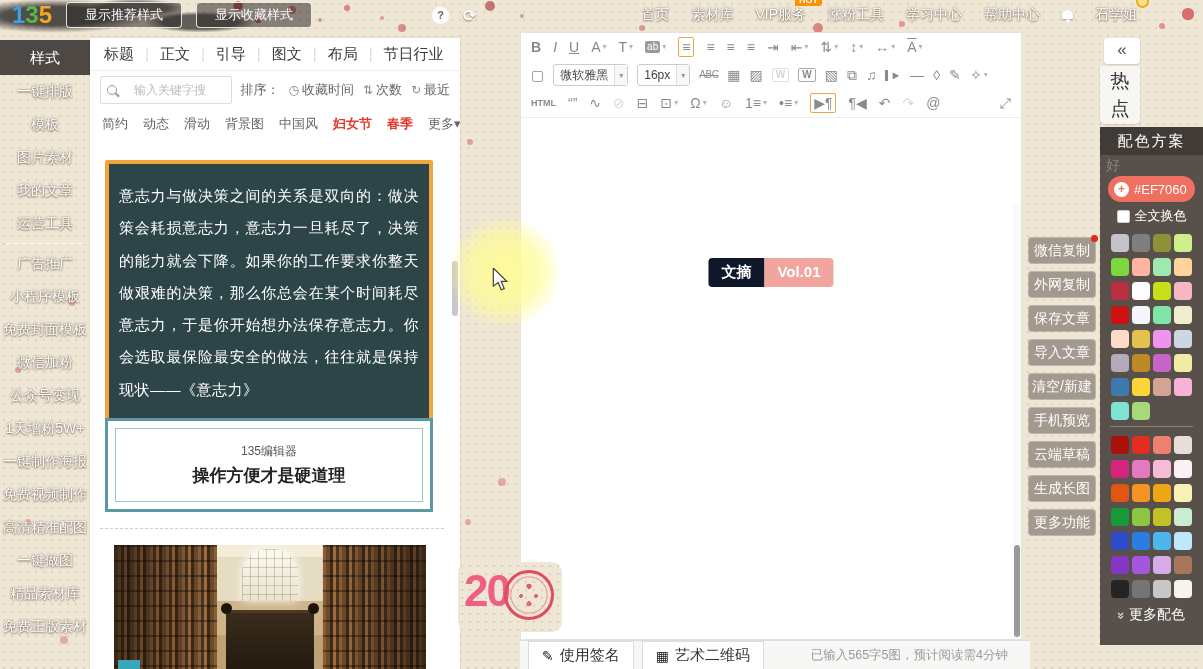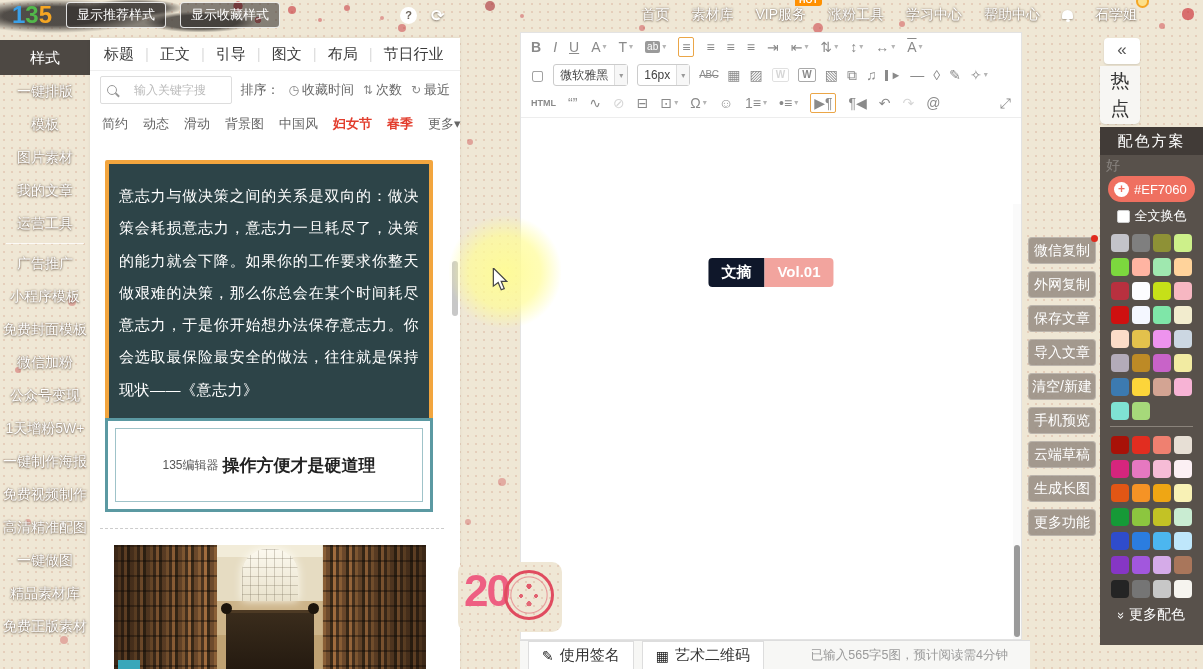--- a/index.html
+++ b/index.html
@@ -47,21 +47,21 @@
       radial-gradient(circle 4px at 50% 30%, rgba(224,75,95,.9) 60%, transparent 70%),
       radial-gradient(circle 3px at 32% 52%, rgba(224,75,95,.85) 60%, transparent 70%),
       radial-gradient(circle 3px at 66% 52%, rgba(224,75,95,.85) 60%, transparent 70%),
       radial-gradient(circle 4px at 50% 70%, rgba(224,75,95,.8) 60%, transparent 70%),
       radial-gradient(circle, transparent 55%, rgba(224,75,95,.5) 58%, transparent 62%);
   }
   
   .topbar{position:absolute;left:0;top:0;width:1203px;height:30px;z-index:5;display:flex;align-items:center;}
   .logo{position:relative;z-index:2;margin-left:12px;font-size:24px;font-weight:bold;line-height:26px;}
   .logo b:nth-child(1){color:#3aa0e8;} .logo b:nth-child(2){color:#52b84a;} .logo b:nth-child(3){color:#f5a623;}
-  .style-btn{position:relative;z-index:2;margin-left:14px;padding:3px 10px;border:1px solid rgba(255,255,255,.85);
+  .style-btn{position:relative;z-index:2;margin-left:14px;padding:3px 18px;border:1px solid rgba(255,255,255,.85);
     border-radius:4px;background:rgba(45,42,40,.55);color:#fff;font-size:13px;cursor:pointer;white-space:nowrap;}
   .tb-circle{margin-left:120px;width:17px;height:17px;border-radius:50%;background:#fff;color:#6b635a;
     font-size:11px;font-weight:bold;text-align:center;line-height:17px;}
   .tb-refresh{margin-left:14px;color:#fff;font-size:16px;font-weight:bold;text-shadow:0 1px 2px rgba(90,80,70,.7);}
   .top-nav{margin-left:auto;margin-right:66px;display:flex;align-items:center;gap:22px;}
   .nav-item{position:relative;color:#fff;font-size:14px;white-space:nowrap;cursor:pointer;
     text-shadow:0 0 2px rgba(110,95,80,.9),0 1px 2px rgba(110,95,80,.7);}
   .hot-badge{position:absolute;top:-12px;right:-16px;background:#ff9000;color:#fff;font-size:9px;font-weight:bold;
     padding:1px 4px;border-radius:3px 3px 3px 0;text-shadow:none;}
   .medal{position:absolute;top:-11px;right:-12px;width:9px;height:9px;border:2px solid #f5a623;border-radius:50%;background:#fce08a;}
@@ -90,21 +90,21 @@
   .sort-opt{display:flex;align-items:center;gap:3px;cursor:pointer;}
   .sort-opt .ic{color:#888;font-size:12px;}
   .tags{display:flex;align-items:center;height:30px;padding:0 12px;gap:15px;font-size:13px;color:#666;}
   .tag{cursor:pointer;white-space:nowrap;}
   .tag.hot{color:#e23d2d;font-weight:bold;}
   .cards{position:relative;height:531px;}
   .quote-card{position:absolute;left:15px;top:21px;width:300px;border:4px solid #F2A53E;border-radius:2px;
     background:#2D4448;color:#fff;padding:16px 10px;font-size:15px;line-height:2.15;letter-spacing:.5px;
     text-align:justify;cursor:pointer;}
   .brand-card{position:absolute;left:15px;top:279px;width:322px;height:88px;border:3px solid #5B99A2;background:#fff;cursor:pointer;}
-  .brand-inner{position:absolute;inset:7px;border:1px solid #9fc3c9;display:flex;flex-direction:row;align-items:center;justify-content:center;gap:4px;}
+  .brand-inner{position:absolute;inset:7px;border:1px solid #9fc3c9;display:flex;flex-direction:column;align-items:center;justify-content:center;gap:4px;}
   .brand-small{font-size:12px;color:#555;}
   .brand-big{font-size:17px;font-weight:bold;color:#222;}
   .dash-sep{position:absolute;left:10px;top:389px;width:344px;border-top:1px dashed #ccc;}
   .photo-card{position:absolute;left:24px;top:406px;width:312px;height:125px;overflow:hidden;cursor:pointer;background:#cdb089;}
   .ph-l,.ph-r{position:absolute;top:0;width:33%;height:100%;
     background:
       linear-gradient(to right, rgba(18,10,5,.55), rgba(18,10,5,0) 85%),
       repeating-linear-gradient(to bottom, rgba(0,0,0,.35) 0 2px, transparent 2px 15px),
       repeating-linear-gradient(to right,#6d4a2c 0 4px,#8a5f36 4px 7px,#4a3420 7px 10px,#a06c3e 10px 13px,#3a2a18 13px 16px);}
   .ph-l{left:0;} .ph-r{right:0;transform:scaleX(-1);}

